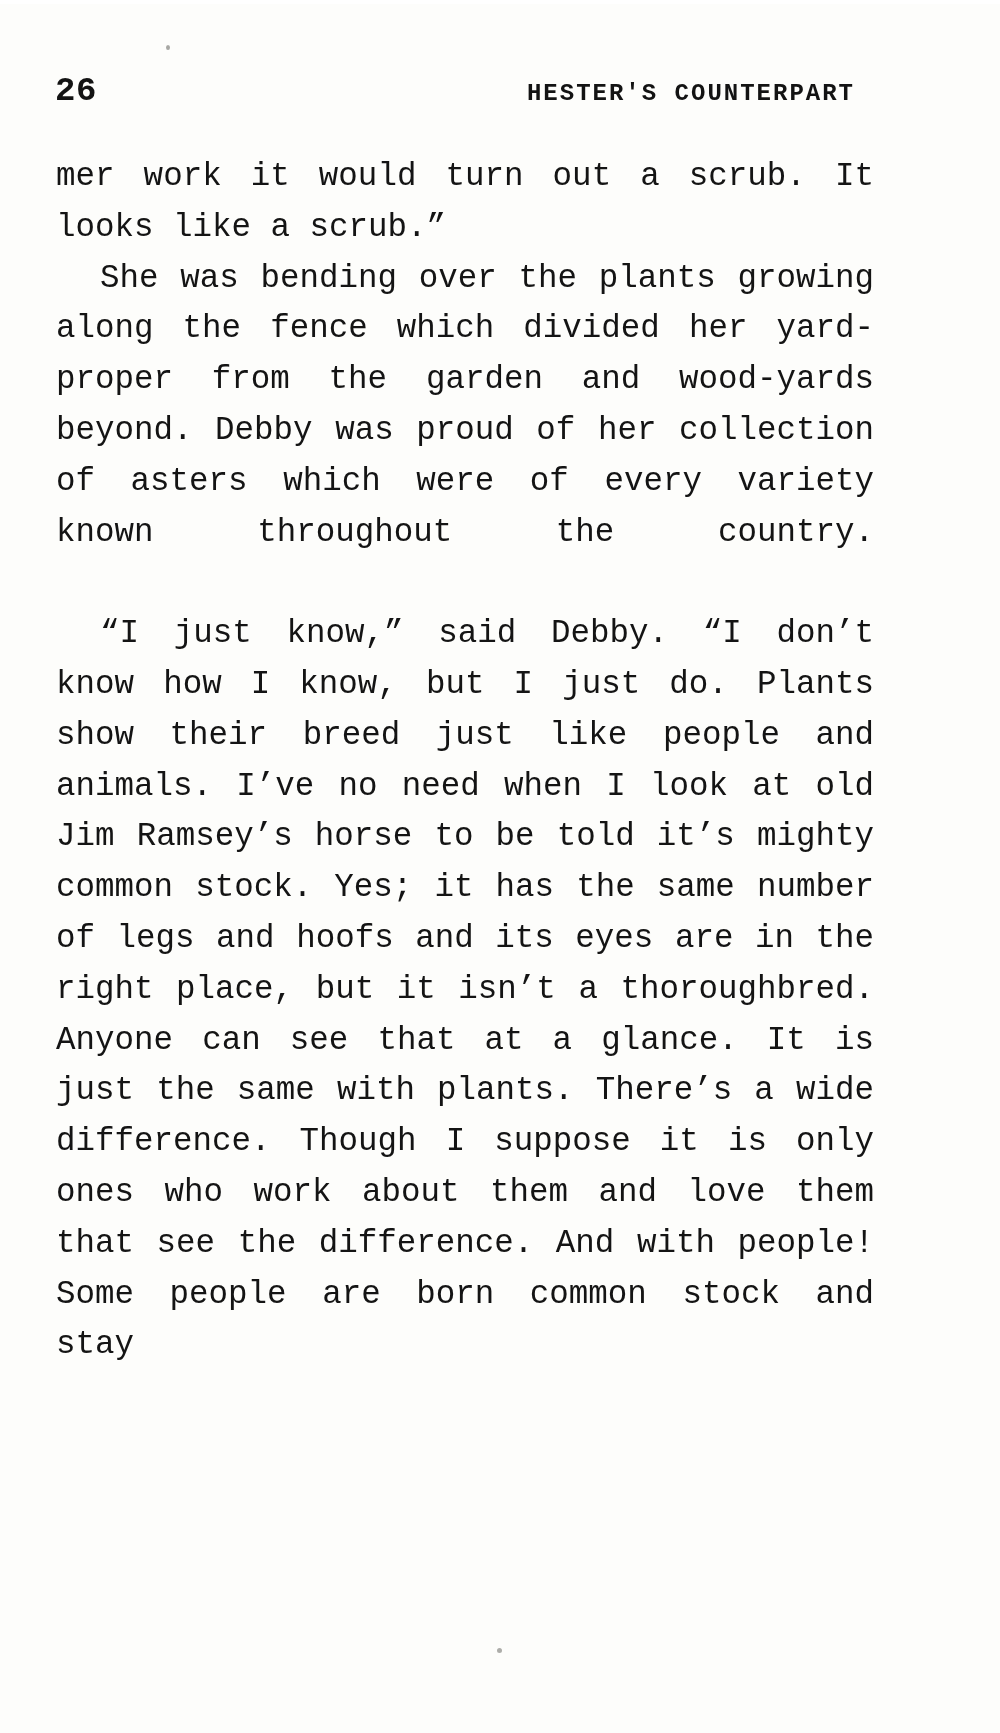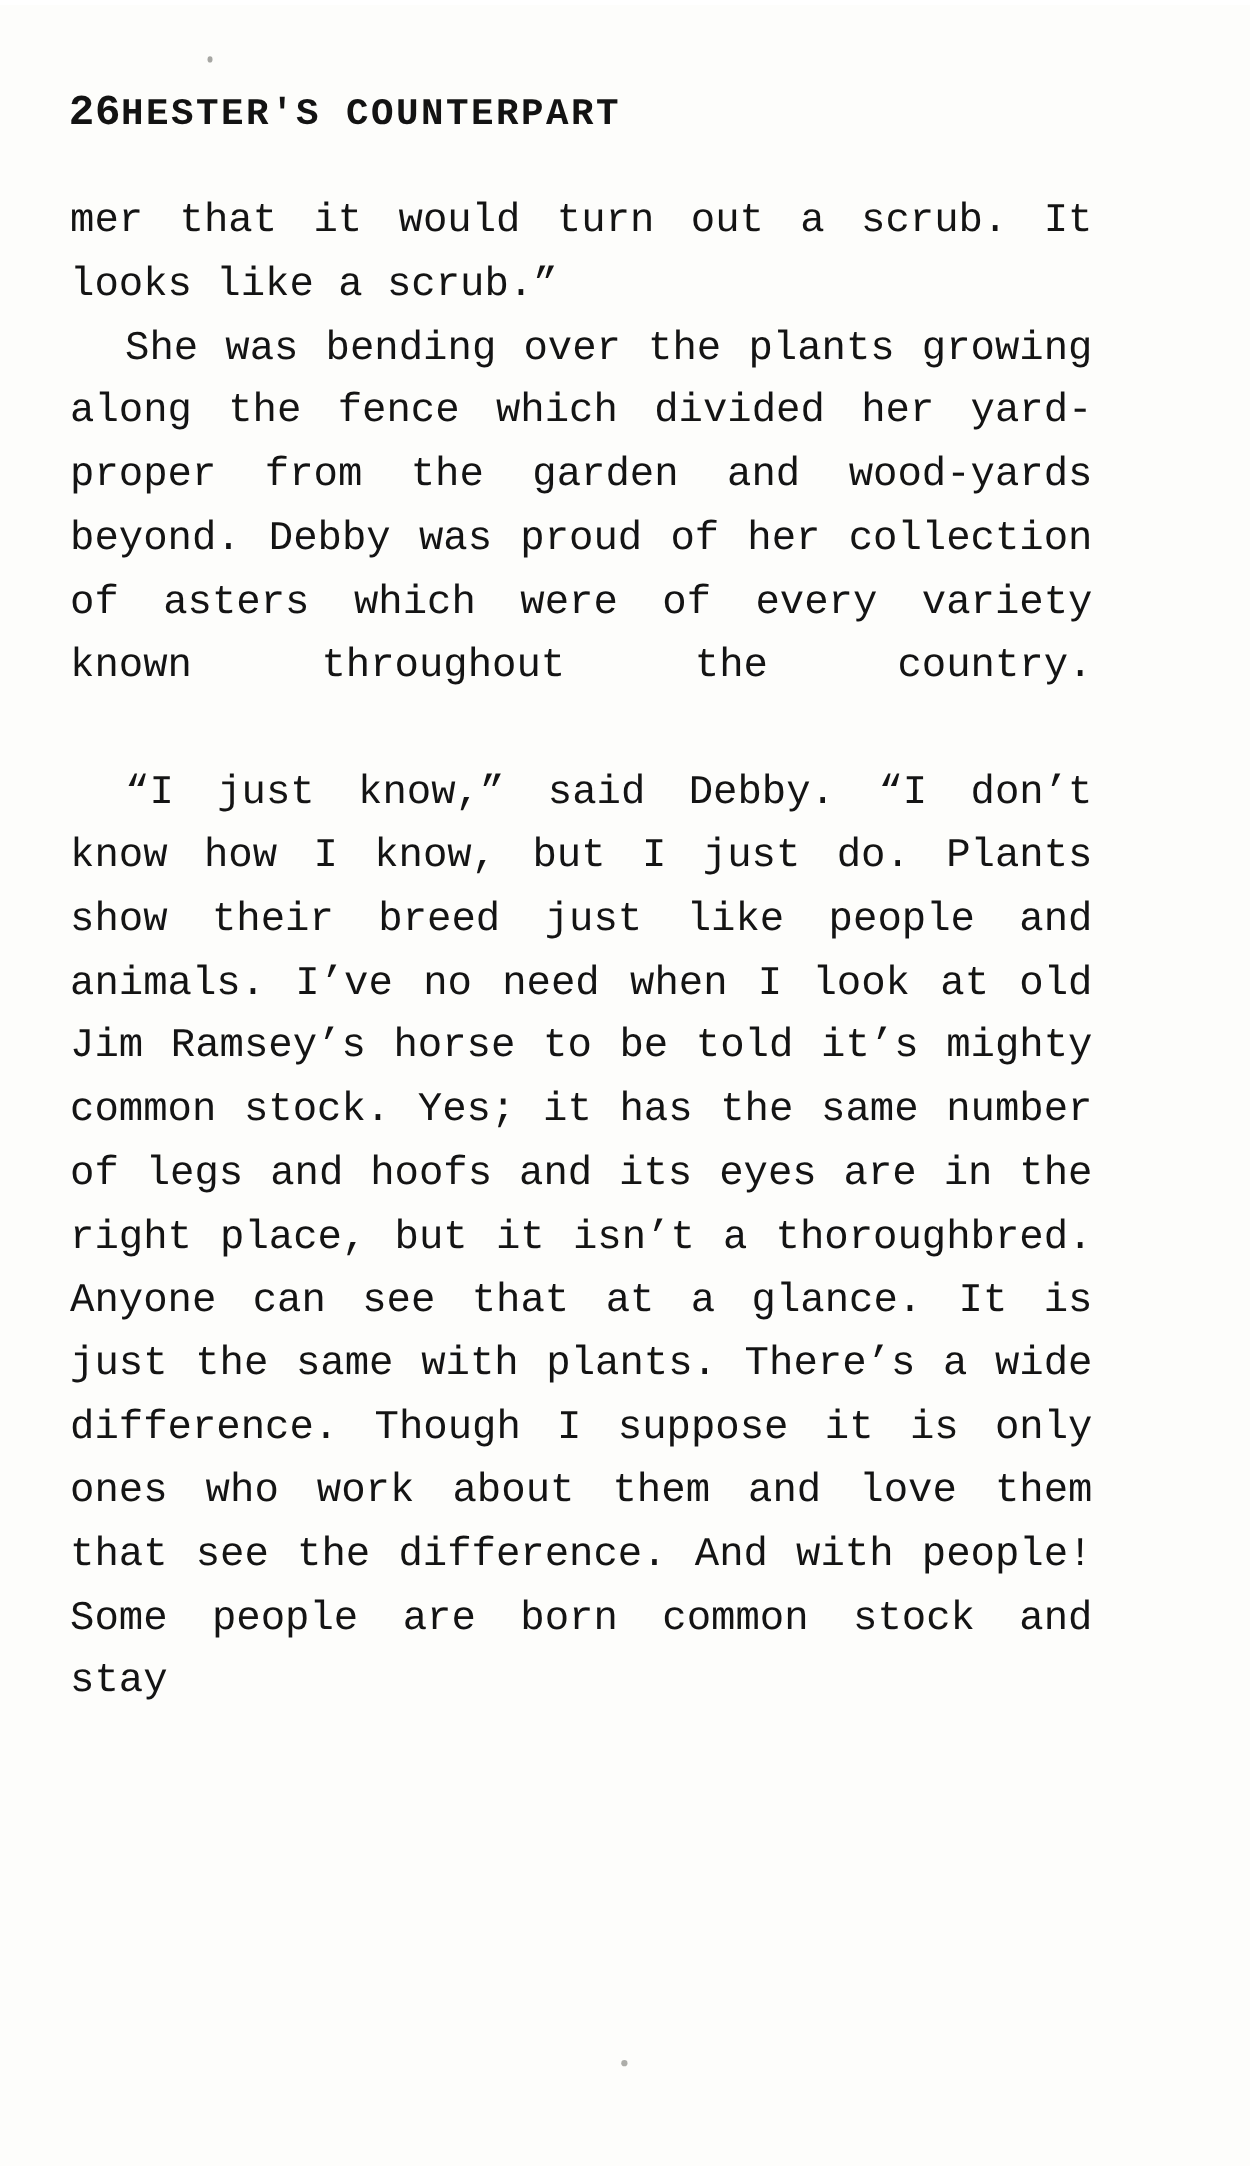--- a/index.html
+++ b/index.html
@@ -48,22 +48,22 @@
     align-items: baseline;
   }
   .folio {
     font-size: 34px;
     font-weight: bold;
     letter-spacing: 0.5px;
     color: #131313;
   }
   .running-title {
     flex: 1;
-    text-align: left;
-    font-size: 30px;
+    text-align: right;
+    font-size: 24px;
     font-weight: bold;
     letter-spacing: 2.0px;
     padding-right: 30px;
     color: #131313;
     white-space: nowrap;
   }
   .body-text {
     position: absolute;
     left: 56px;
     top: 148px;
@@ -95,20 +95,20 @@
 <div class="page">
 
   <div class="speck-top"></div>
 
   <div class="header">
     <span class="folio">26</span>
     <span class="running-title">HESTER'S COUNTERPART</span>
   </div>
 
   <div class="body-text">
-    <p>mer that it would turn out a scrub.  It looks like a scrub.”</p>
+    <p>mer work it would turn out a scrub.  It looks like a scrub.”</p>
     <p class="indent full-justify">She was bending over the plants growing along the fence which divided her yard-proper from the garden and wood-yards beyond. Debby was proud of her collection of asters which were of every variety known throughout the country.</p>
     <p class="indent full-justify">“I just know,” said Debby.  “I don’t know how I know, but I just do.  Plants show their breed just like people and animals.  I’ve no need when I look at old Jim Ramsey’s horse to be told it’s mighty common stock.  Yes; it has the same number of legs and hoofs and its eyes are in the right place, but it isn’t a thoroughbred.  Anyone can see that at a glance.  It is just the same with plants. There’s a wide difference.  Though I suppose it is only ones who work about them and love them that see the difference.  And with people! Some people are born common stock and stay</p>
   </div>
 
   <div class="speck-bottom"></div>
 
 </div>
 
 </body></html>

